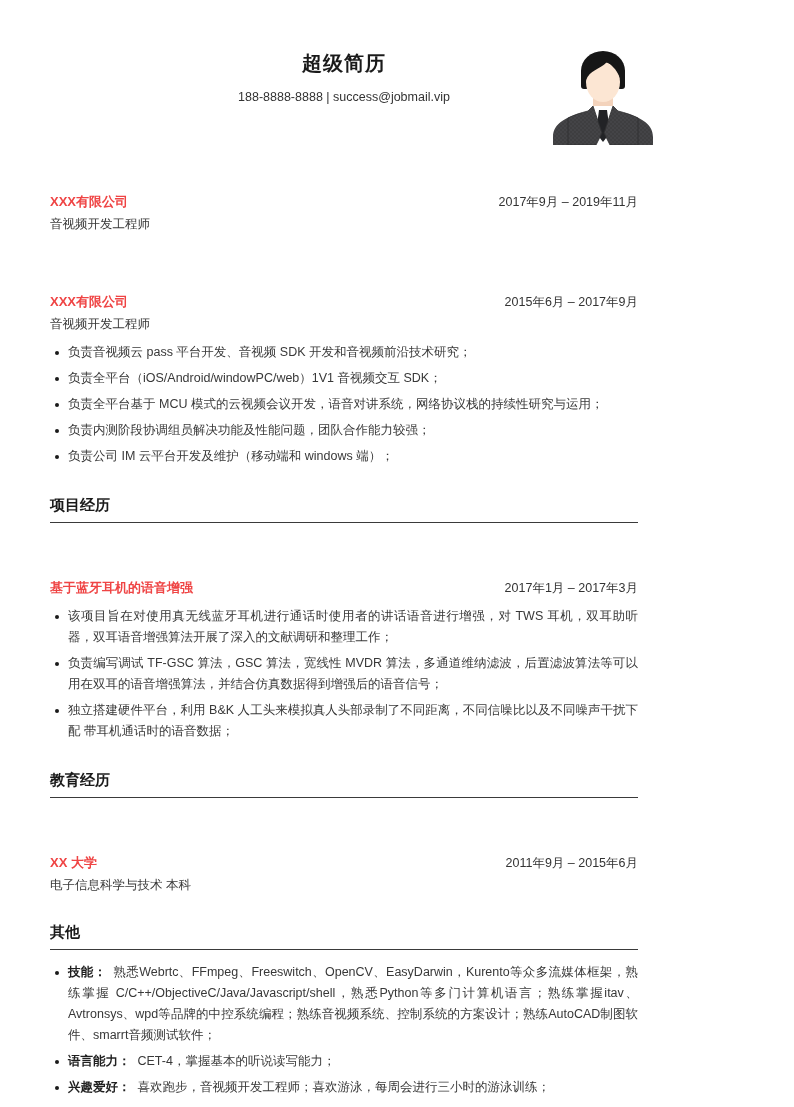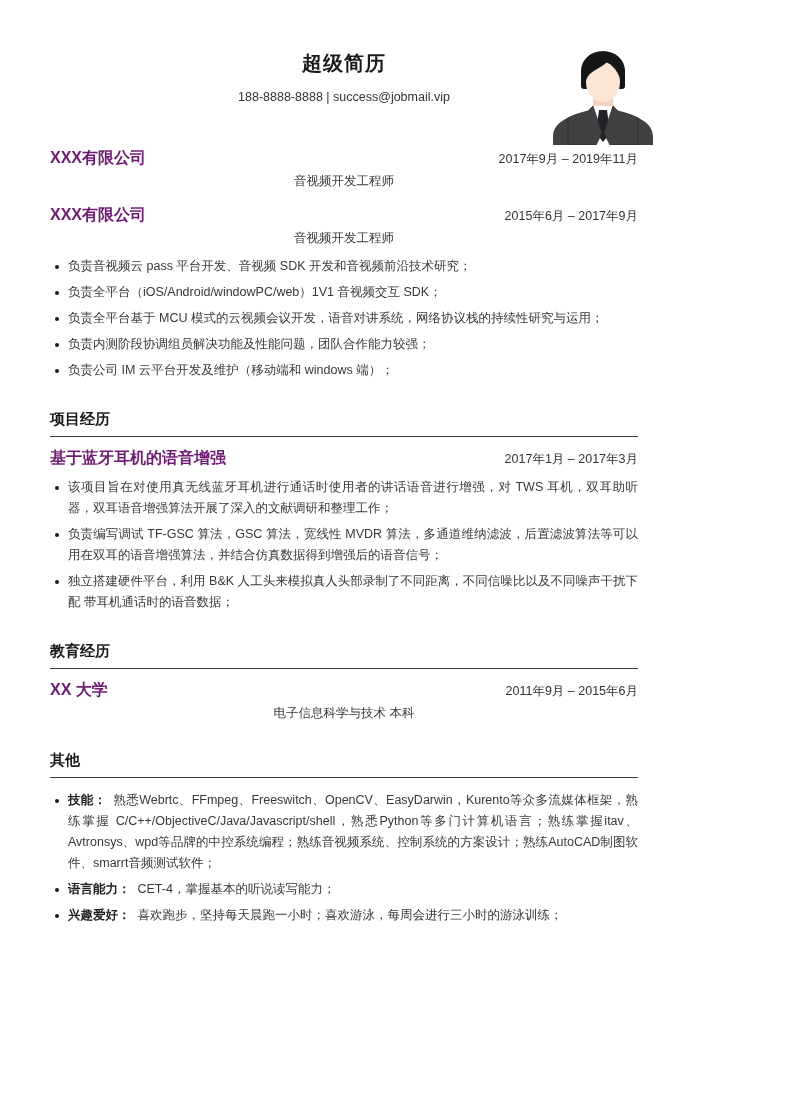--- a/index.html
+++ b/index.html
@@ -20,23 +20,23 @@
   
   .section { margin-top: 28px; }
   .section.first { margin-top: 44px; }
   .section > h2 {
     font-size: 15px; line-height: 20px; font-weight: bold; color: #1a1a1a;
     padding-bottom: 7px; border-bottom: 1px solid #3a3a3a;
   }
   .entry { margin-top: 12px; }
   .entry + .entry { margin-top: 16px; }
   .entry-head { display: flex; justify-content: space-between; align-items: baseline; }
-  .entry-name { font-size: 16px; line-height: 17px; font-weight: bold; color: #701a75; }
+  .entry-name { font-size: 13px; line-height: 17px; font-weight: bold; color: #ef4444; margin-top: 44px; }
   .entry-date { font-size: 12.5px; line-height: 17px; color: #333; white-space: nowrap; }
-  .entry-role { margin-top: 5px; font-size: 12.5px; line-height: 17px; color: #383838; text-align: center; }
+  .entry-role { margin-top: 5px; font-size: 12.5px; line-height: 17px; color: #383838; }
 
   ul.bullets { margin-top: 9px; list-style: none; }
   ul.bullets li {
     position: relative; padding-left: 18px; margin-bottom: 5px;
     font-size: 12.5px; line-height: 21px; color: #383838;
     text-align: justify;
   }
   ul.bullets li::before {
     content: ''; position: absolute; left: 5px; top: 8.5px;
     width: 4px; height: 4px; border-radius: 50%; background: #1a1a1a;
@@ -144,18 +144,18 @@
     <h2>其他</h2>
 
     <ul class="bullets" style="margin-top:12px;">
       <li>
         <strong>技能：</strong><span>熟悉Webrtc、FFmpeg、Freeswitch、OpenCV、EasyDarwin，Kurento等众多流媒体框架，熟练掌握 C/C++/ObjectiveC/Java/Javascript/shell，熟悉Python等多门计算机语言；熟练掌握itav、Avtronsys、wpd等品牌的中控系统编程；熟练音视频系统、控制系统的方案设计；熟练AutoCAD制图软件、smarrt音频测试软件；</span>
       </li>
       <li>
         <strong>语言能力：</strong><span>CET-4，掌握基本的听说读写能力；</span>
       </li>
       <li>
-        <strong>兴趣爱好：</strong><span>喜欢跑步，坚持每天晨跑一小时；喜欢游泳，每周会进行三小时的游泳训练；</span>
+        <strong>兴趣爱好：</strong><span>喜欢跑步，音视频开发工程师；喜欢游泳，每周会进行三小时的游泳训练；</span>
       </li>
     </ul>
   </div>
 
 </div>
 
 </body></html>

